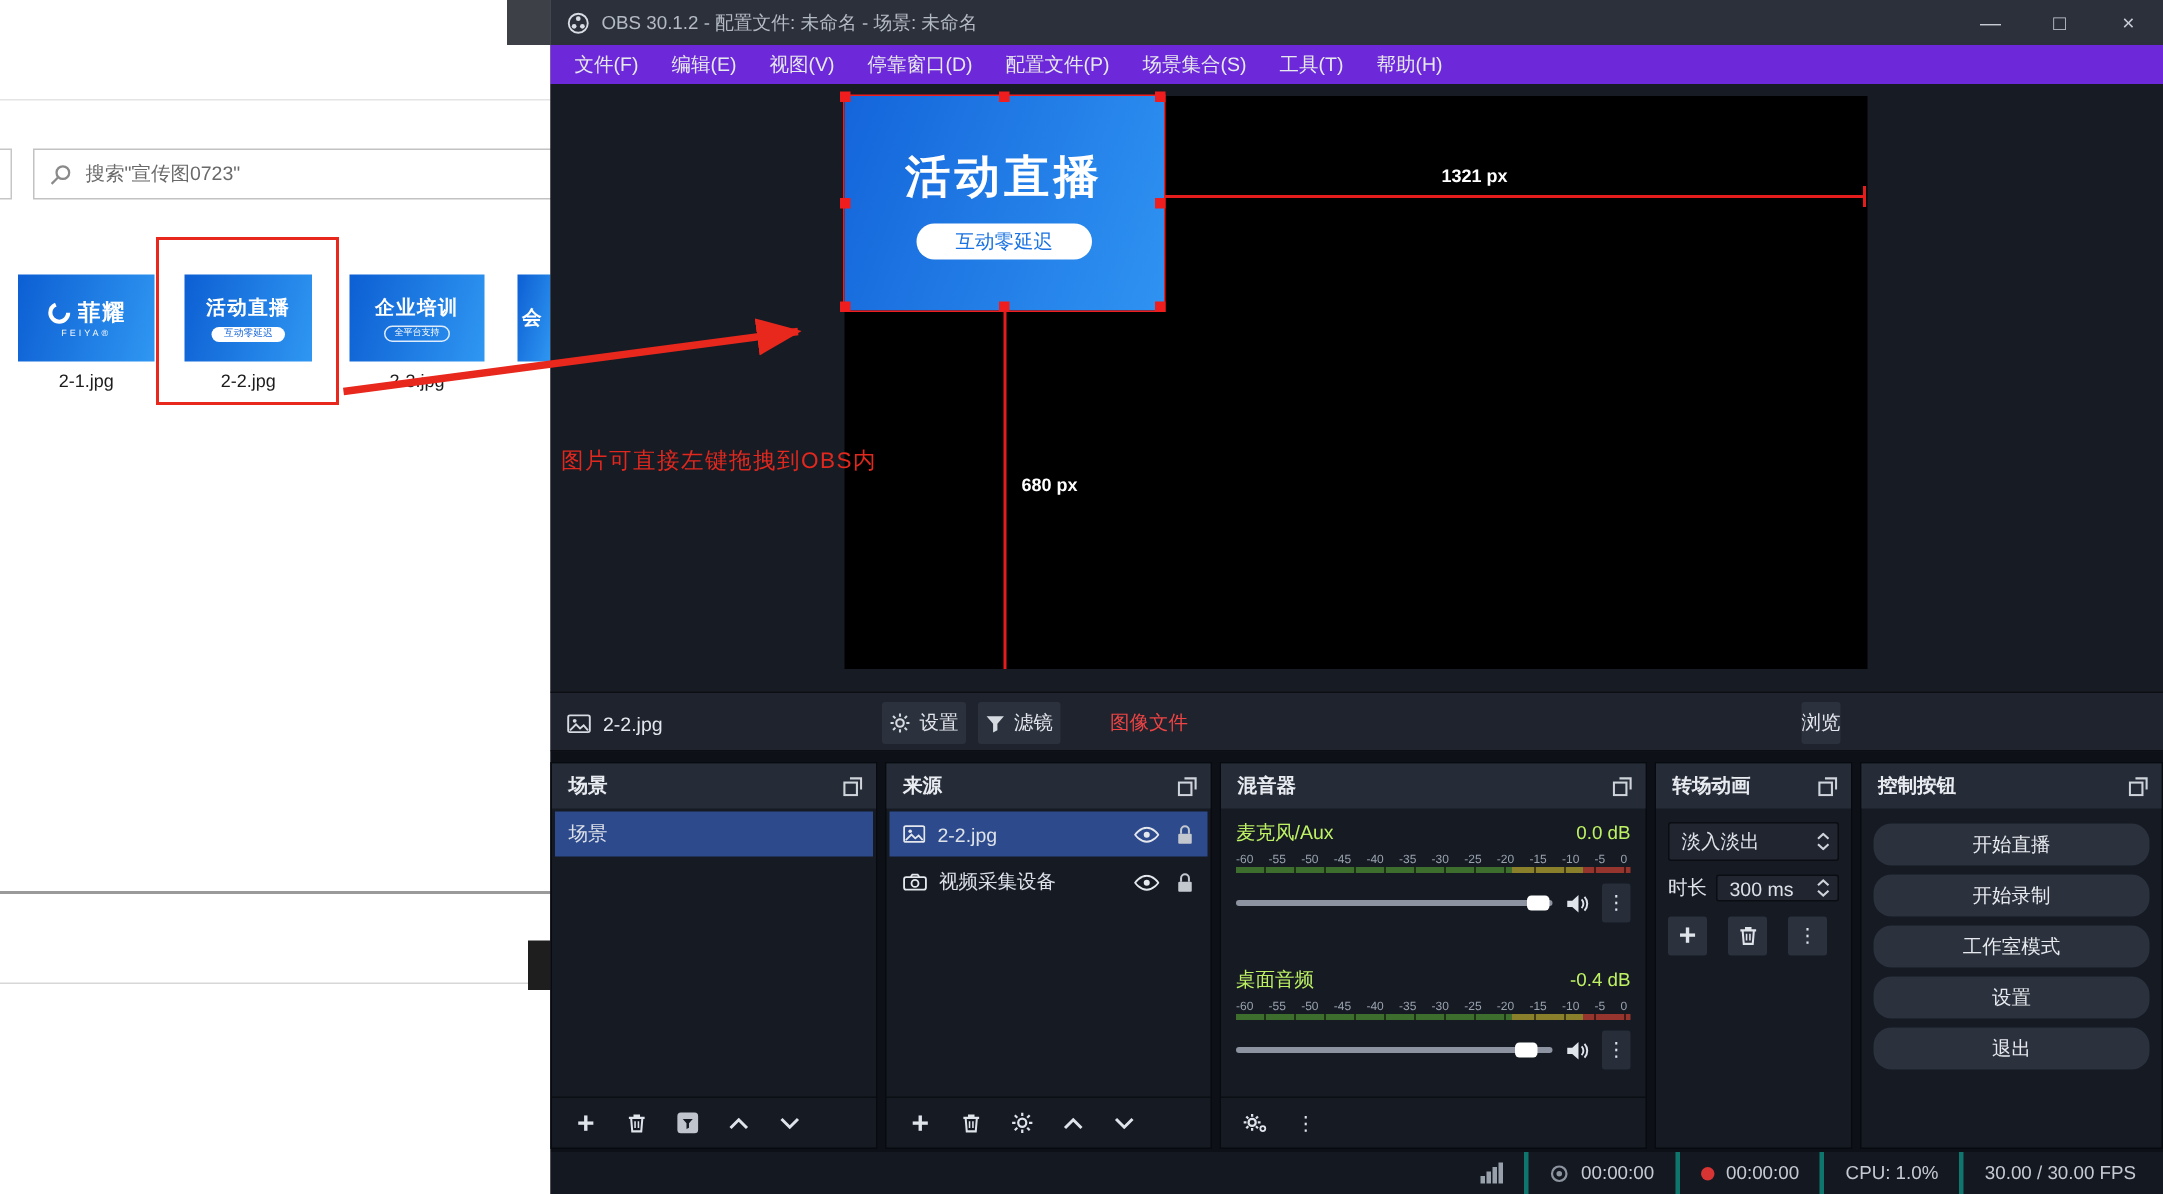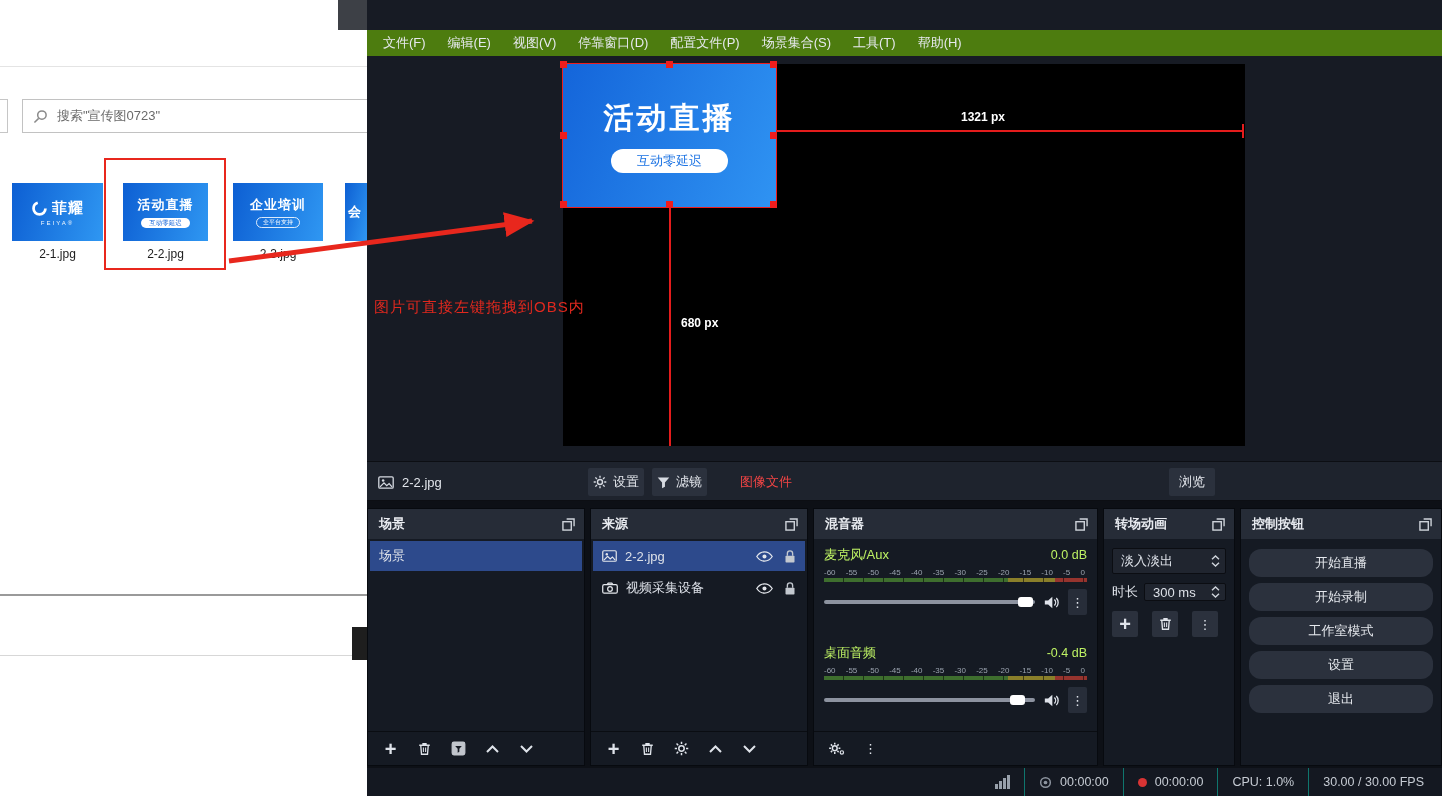--- a/index.html
+++ b/index.html
@@ -45,21 +45,21 @@
 
   
   .obs{position:absolute;left:367px;top:0;width:1075px;height:796px;background:#171b24;color:#dde1e8;
     font-size:13px;z-index:2}
   .titlebar{position:absolute;left:0;top:0;right:0;height:30px;background:#2b303b;display:flex;
     align-items:center;padding-left:11px;gap:8px}
   .title-text{color:#b4bac4;font-size:12.5px}
   .win-controls{position:absolute;right:0;top:0;height:30px;display:flex}
   .win-btn{width:46px;height:30px;display:flex;align-items:center;justify-content:center;
     color:#c7ccd4;font-size:14px;cursor:pointer}
-  .menubar{position:absolute;left:0;top:30px;right:0;height:26px;background:#4d7c0f;display:flex;
+  .menubar{position:absolute;left:0;top:30px;right:0;height:26px;background:#6d28d9;display:flex;
     align-items:center;padding-left:5px}
   .menu-item{padding:0 11px;height:26px;display:flex;align-items:center;color:#e6e9ee;cursor:pointer}
 
   .preview{position:absolute;left:0;top:56px;right:0;height:405px;background:#171b24}
   .canvas{position:absolute;left:196px;top:8px;width:682px;height:382px;background:#000}
   .canvas-img{position:absolute;left:0;top:0;width:213px;height:143px;outline:1px solid #ef1d1d;
     background:linear-gradient(110deg,#1465da 0%,#2f93f2 100%);
     display:flex;flex-direction:column;align-items:center;justify-content:center;cursor:move}
   .ci-title{font-size:30px;font-weight:bold;color:#fff;letter-spacing:3px}
   .ci-pill{margin-top:10px;background:#fff;color:#1a72e3;font-size:13px;padding:3px 26px;border-radius:13px}
@@ -76,21 +76,21 @@
   .src-toolbar{position:absolute;left:0;top:461px;right:0;height:40px;background:#1e232d;
     border-top:1px solid #0c0e13;border-bottom:1px solid #0c0e13}
   .st-name{position:absolute;left:11px;top:0;height:40px;display:flex;align-items:center;gap:8px;color:#e3e6ec}
   .st-btn{position:absolute;top:6px;height:28px;background:#2b313d;border-radius:2px;display:flex;
     align-items:center;justify-content:center;gap:6px;color:#e3e6ec;cursor:pointer}
   #btn-settings{left:221px;width:56px}
   #btn-filters{left:285px;width:55px}
   .st-label{position:absolute;left:373px;top:0;height:40px;display:flex;align-items:center;color:#ef4444}
   .st-path{position:absolute;left:433px;top:6px;width:398px;height:28px;background:#141820;
     border:1px solid #0b0d12;border-radius:2px;display:flex;align-items:center;padding:0 9px;color:#ccd1d9;cursor:text}
-  #btn-browse{left:802px;width:46px}
+  #btn-browse{left:834px;width:26px}
 
   
   .docks{position:absolute;left:0;top:501px;right:0;height:267px;background:#0d1016}
   .dock{position:absolute;top:7px;height:258px;background:#151a23;border:1px solid #070a0f}
   #dock-scenes{left:0;width:218px}
   #dock-sources{left:223px;width:218px}
   #dock-mixer{left:446px;width:285px}
   #dock-transitions{left:736px;width:132px}
   #dock-controls{left:873px;width:202px}
   .dock-header{height:30px;background:#262c37;display:flex;align-items:center;justify-content:space-between;
@@ -140,21 +140,21 @@
   .ctl-btn{height:28px;background:#2b313d;border-radius:12px;display:flex;align-items:center;justify-content:center;
     color:#e6e9ee;margin-bottom:6px;cursor:pointer}
   .vcam-row{display:flex;gap:5px;margin-bottom:6px}
   .vcam-row .ctl-btn{flex:1;margin-bottom:0}
   .vcam-gear{width:28px;height:28px;background:#2b313d;border-radius:2px;display:flex;align-items:center;
     justify-content:center;color:#dfe3ea;cursor:pointer}
 
   
   .statusbar{position:absolute;left:0;bottom:0;right:0;height:28px;background:#141821;display:flex;
     align-items:center;justify-content:flex-end;font-size:12.5px;color:#c6cbd3}
-  .sb-item{display:flex;align-items:center;gap:8px;padding:0 14px;height:100%;border-left:1px solid #0f766e}
+  .sb-item{display:flex;align-items:center;gap:8px;padding:0 14px;height:100%;border-left:3px solid #0f766e}
   .sb-item.first{border-left:none}
   .sb-item.last{padding-right:18px}
   .bars{display:flex;align-items:flex-end;gap:1px;height:14px}
   .bars span{display:inline-block;width:3px;background:#98a0ab}
   .rec-dot{width:9px;height:9px;border-radius:50%;background:#d83434}
 </style>
 </head>
 <body>
 
 <div class="page">
@@ -205,20 +205,36 @@
     <div class="thumb-label" id="lab3">2-3.jpg</div>
 
     <div class="red-box"></div>
     <div class="hline1"></div>
     <div class="hline2"></div>
     <div class="notch"></div>
   </div>
 
   <div class="obs">
 
+    <div class="titlebar">
+      <span>
+        <svg width="15" height="15" viewBox="0 0 18 18">
+          <circle cx="9" cy="9" r="7.6" fill="none" stroke="#d8dce3" stroke-width="1.5"></circle>
+          <circle cx="9" cy="5.3" r="1.9" fill="#d8dce3"></circle>
+          <circle cx="5.7" cy="11.4" r="1.9" fill="#d8dce3"></circle>
+          <circle cx="12.3" cy="11.4" r="1.9" fill="#d8dce3"></circle>
+        </svg>
+      </span>
+      <span class="title-text">OBS 30.1.2 - 配置文件: 未命名 - 场景: 未命名</span>
+      <div class="win-controls">
+        <div class="win-btn">—</div>
+        <div class="win-btn">□</div>
+        <div class="win-btn">×</div>
+      </div>
+    </div>
 
     <div class="menubar">
       <div class="menu-item">文件(F)</div>
       <div class="menu-item">编辑(E)</div>
       <div class="menu-item">视图(V)</div>
       <div class="menu-item">停靠窗口(D)</div>
       <div class="menu-item">配置文件(P)</div>
       <div class="menu-item">场景集合(S)</div>
       <div class="menu-item">工具(T)</div>
       <div class="menu-item">帮助(H)</div>

